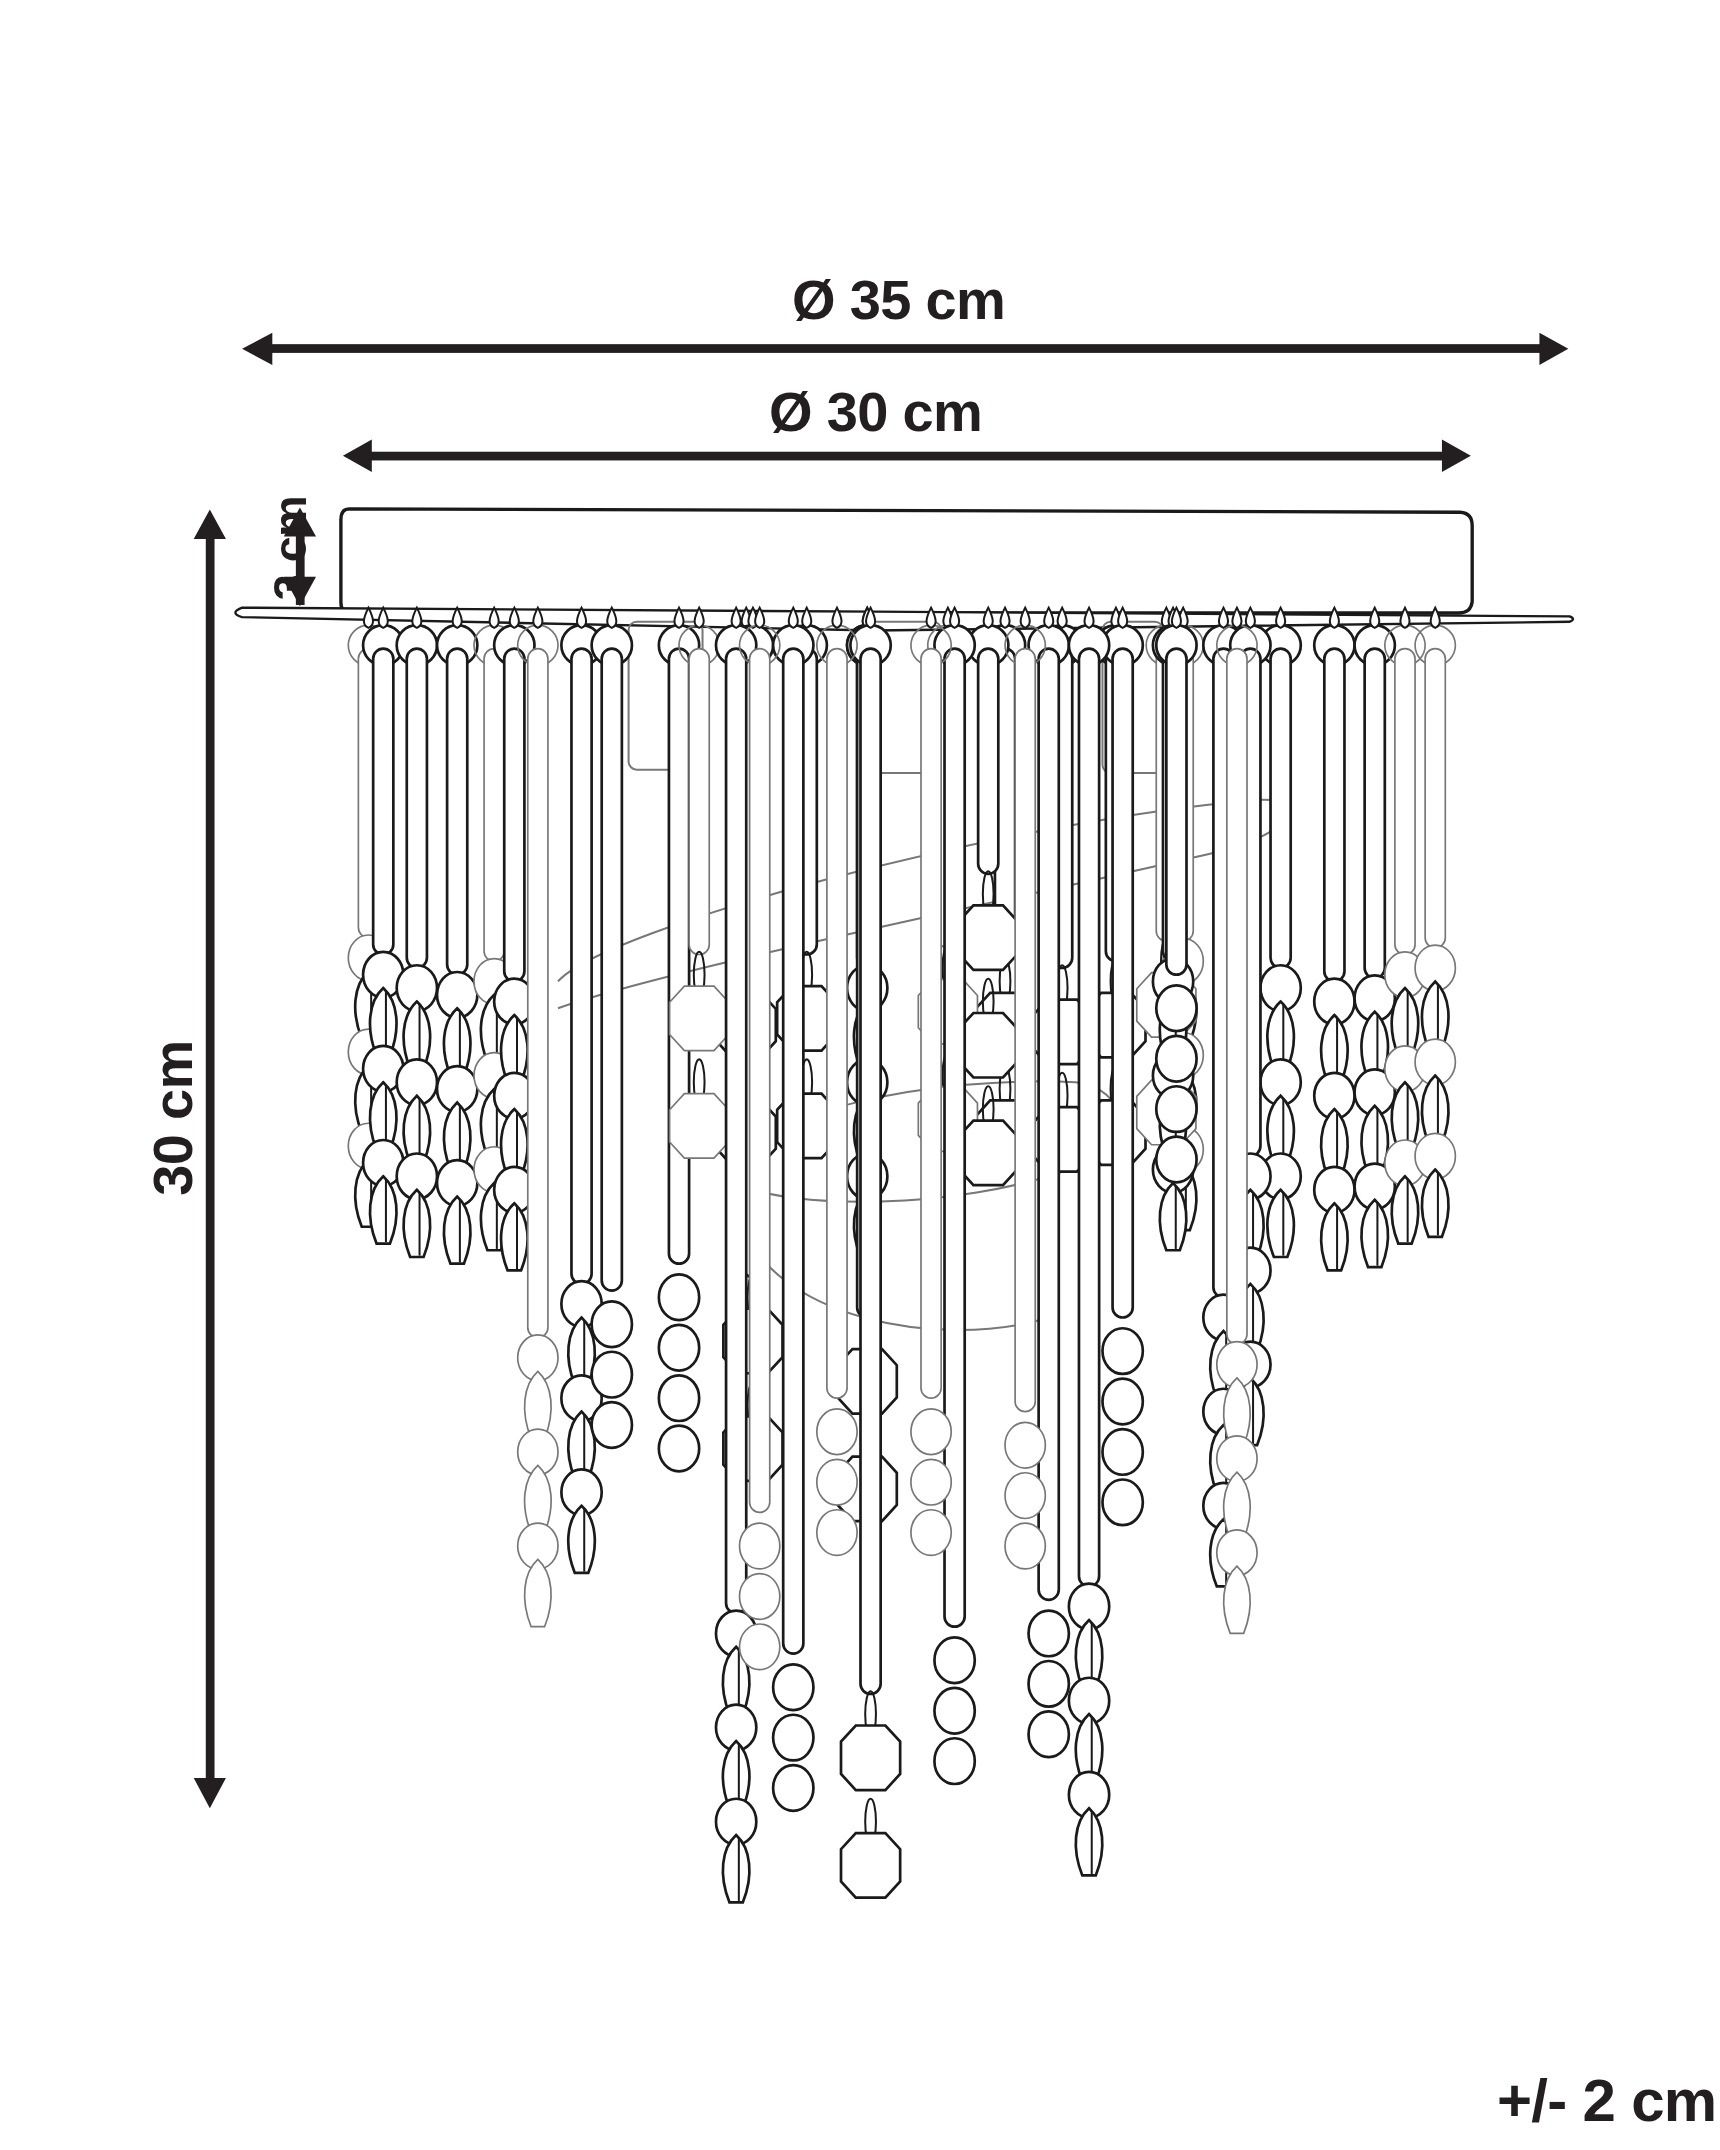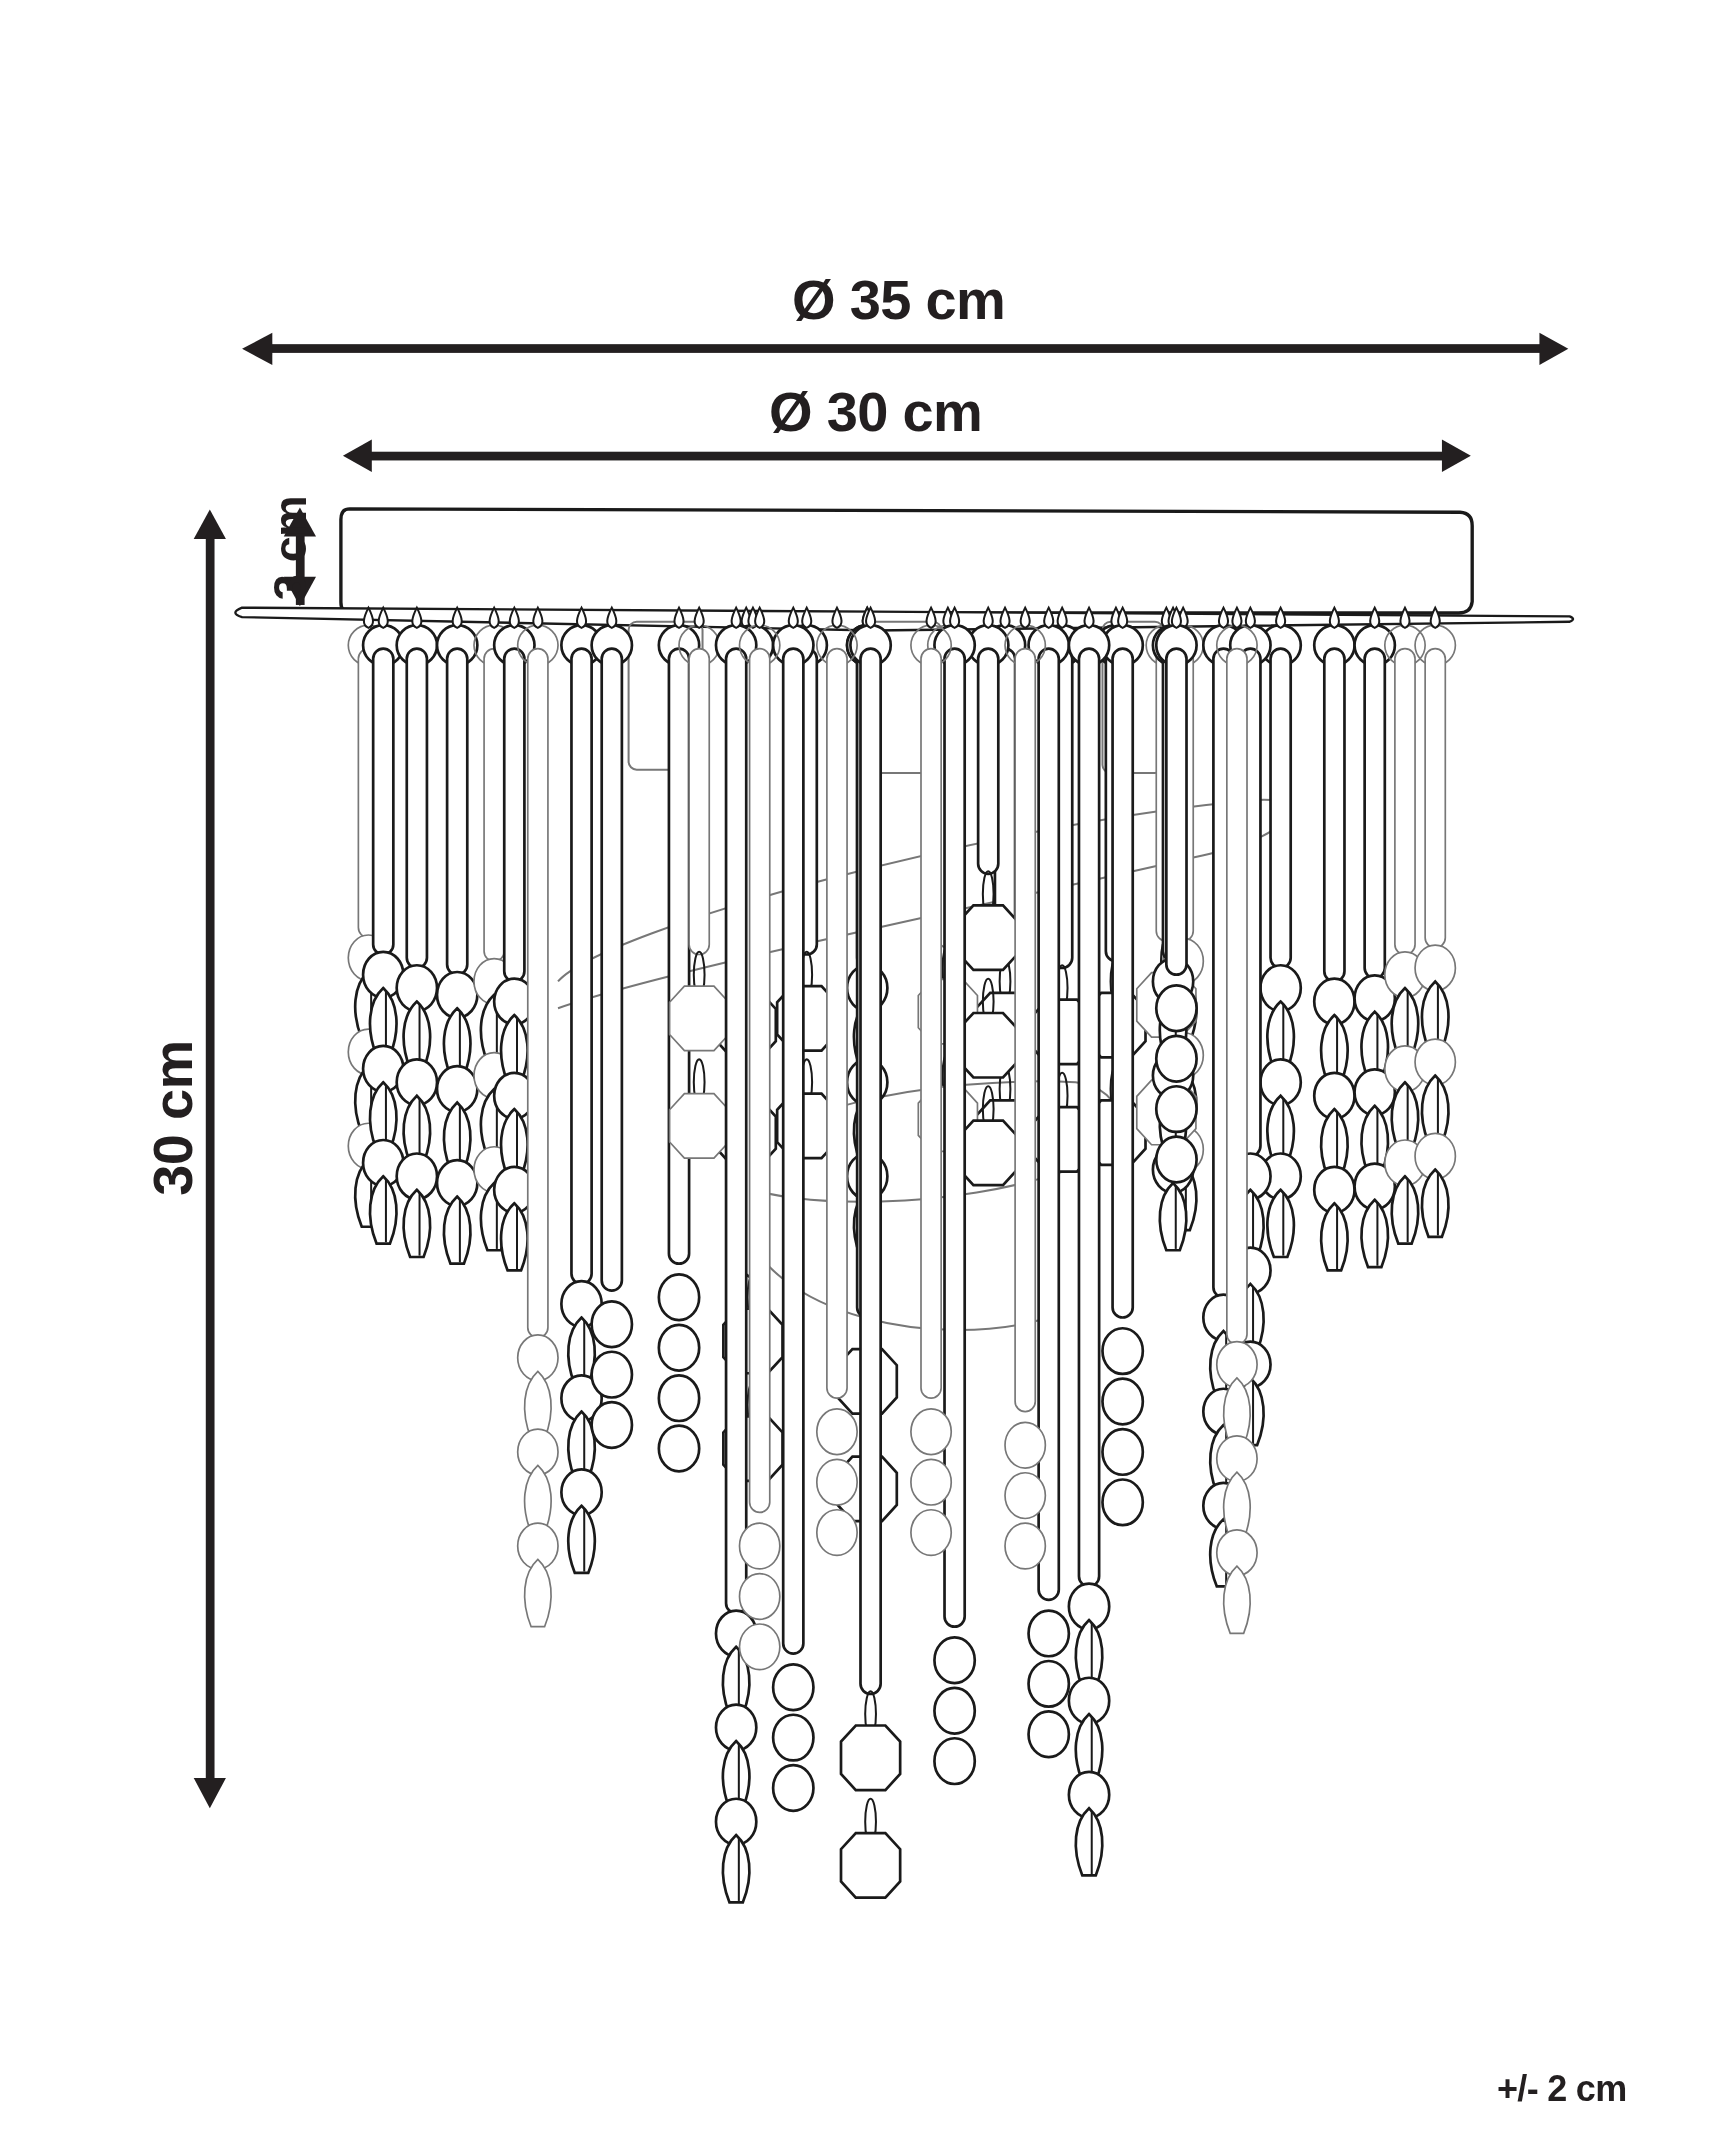--- a/index.html
+++ b/index.html
@@ -3,21 +3,21 @@
 <meta charset="utf-8">
 <style>
   html,body{margin:0;padding:0;background:#ffffff;}
   body{width:1721px;height:2151px;position:relative;overflow:hidden;font-family:"Liberation Sans","DejaVu Sans",sans-serif;}
   #stage{position:absolute;left:0;top:0;width:1721px;height:1868px;}
   .dim-label{position:absolute;font-weight:bold;color:#231f20;font-size:56px;line-height:1;white-space:nowrap;letter-spacing:-0.7px;}
   #lbl-35{left:792px;top:272px;}
   #lbl-30{left:769px;top:384px;}
   #lbl-h30{left:108px;top:1118px;transform:translate(-50%,-50%) rotate(-90deg);transform-origin:center;left:173px;}
   #lbl-h3{left:289px;top:548px;transform:translate(-50%,-50%) rotate(-90deg);font-size:47px;}
-  #lbl-tol{left:1497px;top:2071px;font-size:36px;}
+  #lbl-tol{left:1497px;top:2071px;font-size:60px;}
 </style>
 </head>
 <body>
 
 <div id="stage">
 
   <svg id="art" width="1721" height="2151" viewBox="0 0 2560 3200" xmlns="http://www.w3.org/2000/svg">
     <defs>
 
       <g id="ring">

